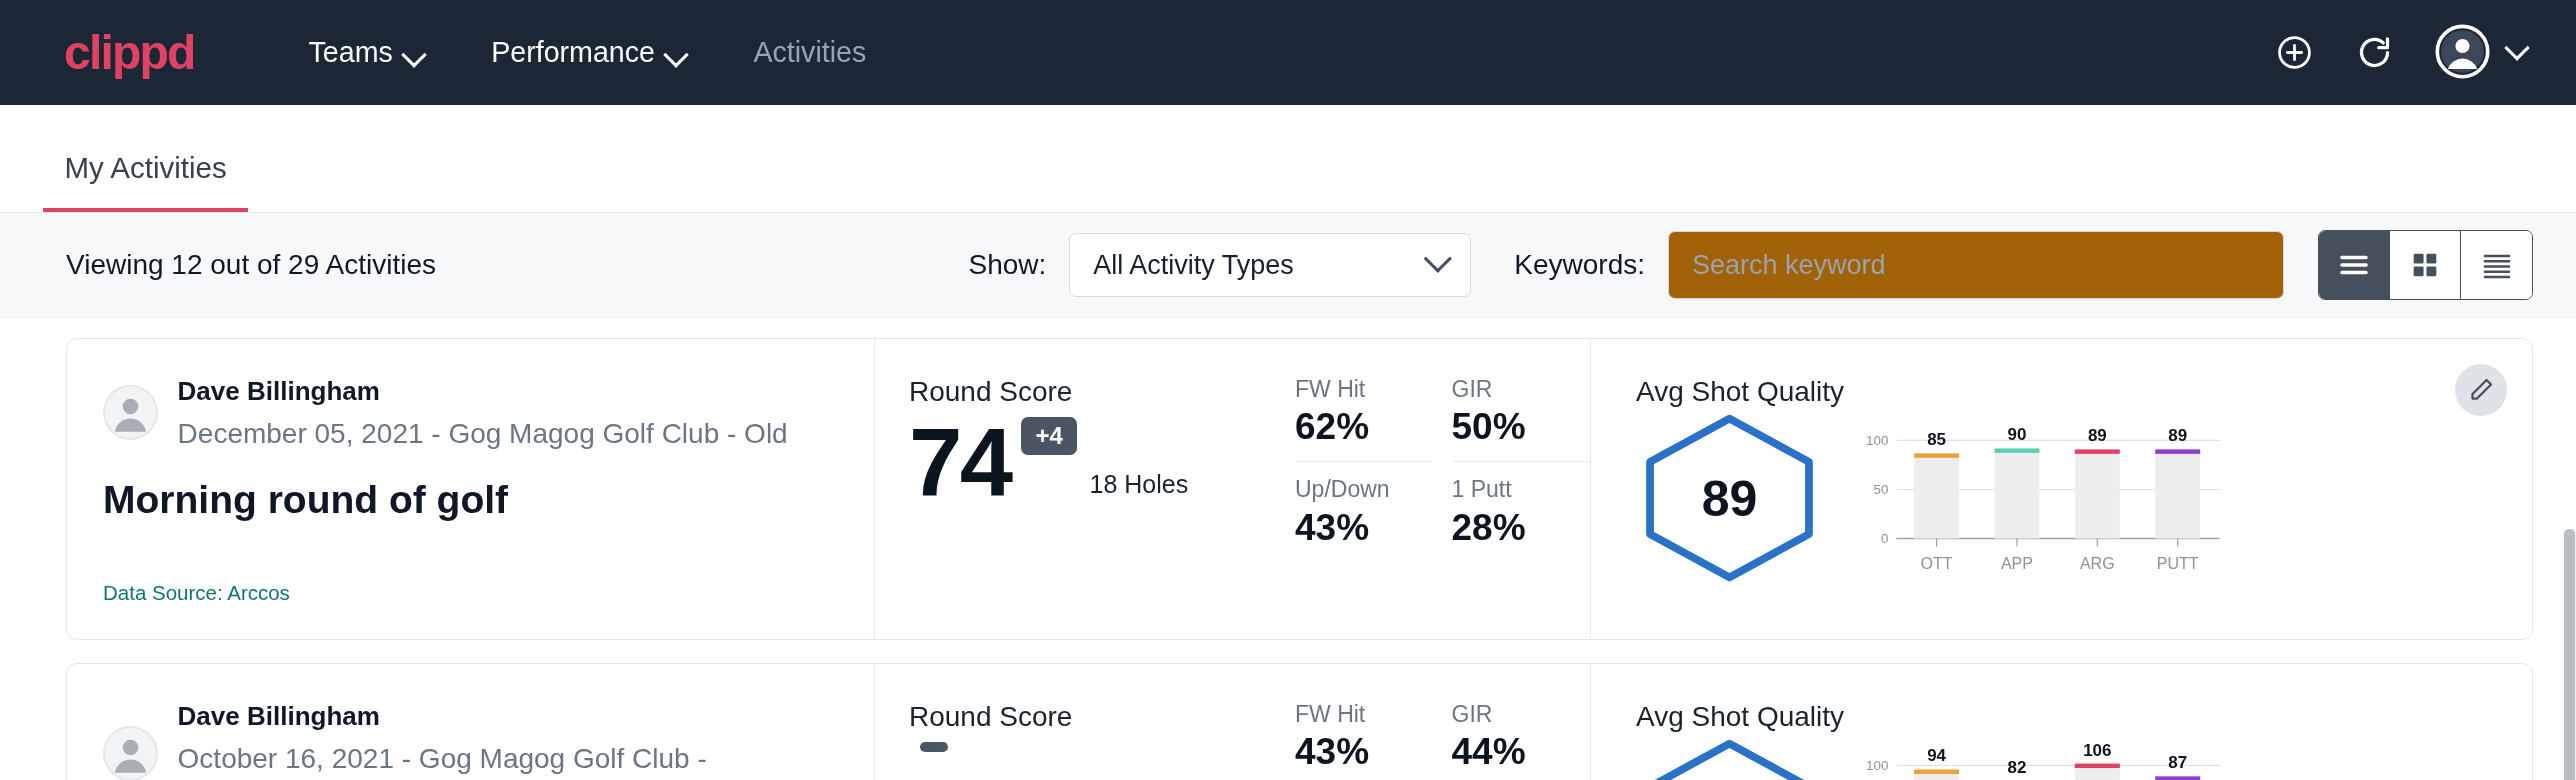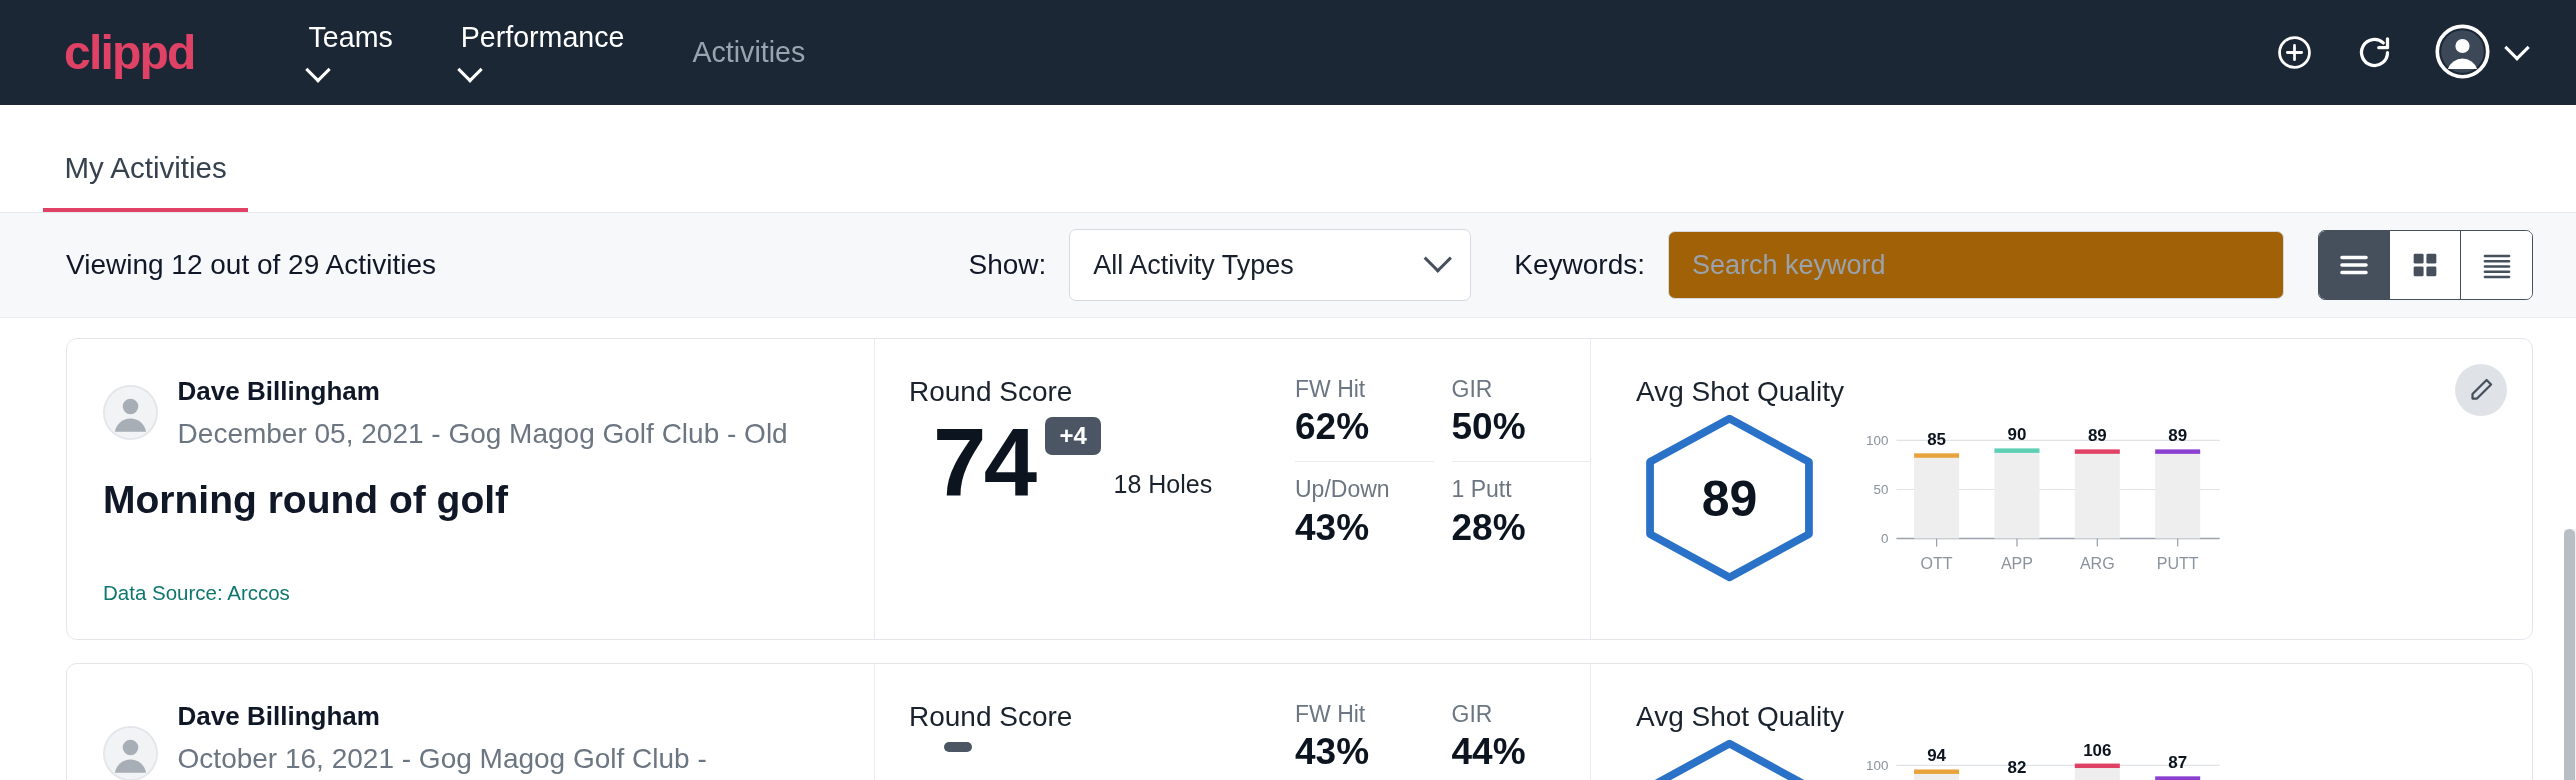--- a/index.html
+++ b/index.html
@@ -22,27 +22,26 @@
   .brand {
     font-size: 48px;
     font-weight: 700;
     color: #e04266;
     letter-spacing: -1.8px;
     margin-right: 80px;
     line-height: 1;
   }
   .nav-items { display: flex; align-items: center; gap: 0; }
   .nav-item {
-    display: flex; align-items: flex-start; gap: 12.5px;
+    display: flex; align-items: flex-end; gap: 12.5px;
     color: #ffffff;
     font-size: 28.6px;
     padding: 0 34px;
     cursor: pointer;
     white-space: nowrap;
-    flex-direction: column;
   }
   .nav-item.muted { color: #9aa4b0; }
   .chev {
     width: 18px; height: 18px;
     border-right: 3.1px solid currentColor;
     border-bottom: 3.1px solid currentColor;
     transform: rotate(45deg) translate(-3.6px,-3.6px);
   }
   .nav-right {
     margin-left: auto;
@@ -75,21 +74,21 @@
     display: flex;
     align-items: center;
     padding: 0 43px 0 66px;
     border-bottom: 0.9px solid #eceef1;
   }
   .viewing { font-size: 28px; color: #101828; }
   .viewing b { font-weight: 400; }
   .filter-group { display: flex; align-items: center; margin-left: auto; gap: 0; }
   .flabel { font-size: 28px; color: #101828; margin-right: 23px; white-space: nowrap; }
   .select {
-    width: 402px; height: 72px;
+    width: 402px; height: 64px;
     background: #fff;
     border: 0.9px solid #d6dae0;
     border-radius: 7.1px;
     display: flex; align-items: center;
     padding: 0 23px;
     font-size: 27px; color: #17202b;
     cursor: pointer;
     position: relative;
   }
   .select .dd {
@@ -160,21 +159,21 @@
   .who-name { font-size: 26px; font-weight: 700; color: #101828; }
   .who-sub { font-size: 28px; color: #6b7682; }
   .card-title { font-size: 39px; font-weight: 700; color: #101828; margin-top: 28.6px; }
   .data-source { font-size: 20.5px; color: #0f766e; margin-top: auto; margin-bottom: 34px; }
 
   .col-score {
     width: 420px;
     padding: 37px 0 0 34px;
   }
   .sec-label { font-size: 28px; color: #19222d; }
-  .score-row { display: flex; align-items: flex-end; margin-top: 9px; margin-left: 24px; }
+  .score-row { display: flex; align-items: flex-end; margin-top: 9px; }
   .score-num {
     font-size: 96px; font-weight: 700; color: #0c1420;
     line-height: 0.95; letter-spacing: -2.7px;
   }
   .score-badge {
     background: #4b5563; color: #fff;
     font-size: 24px; font-weight: 700;
     border-radius: 7.1px;
     padding: 5.4px 14.3px;
     margin-left: 10.7px; margin-bottom: 52px;

